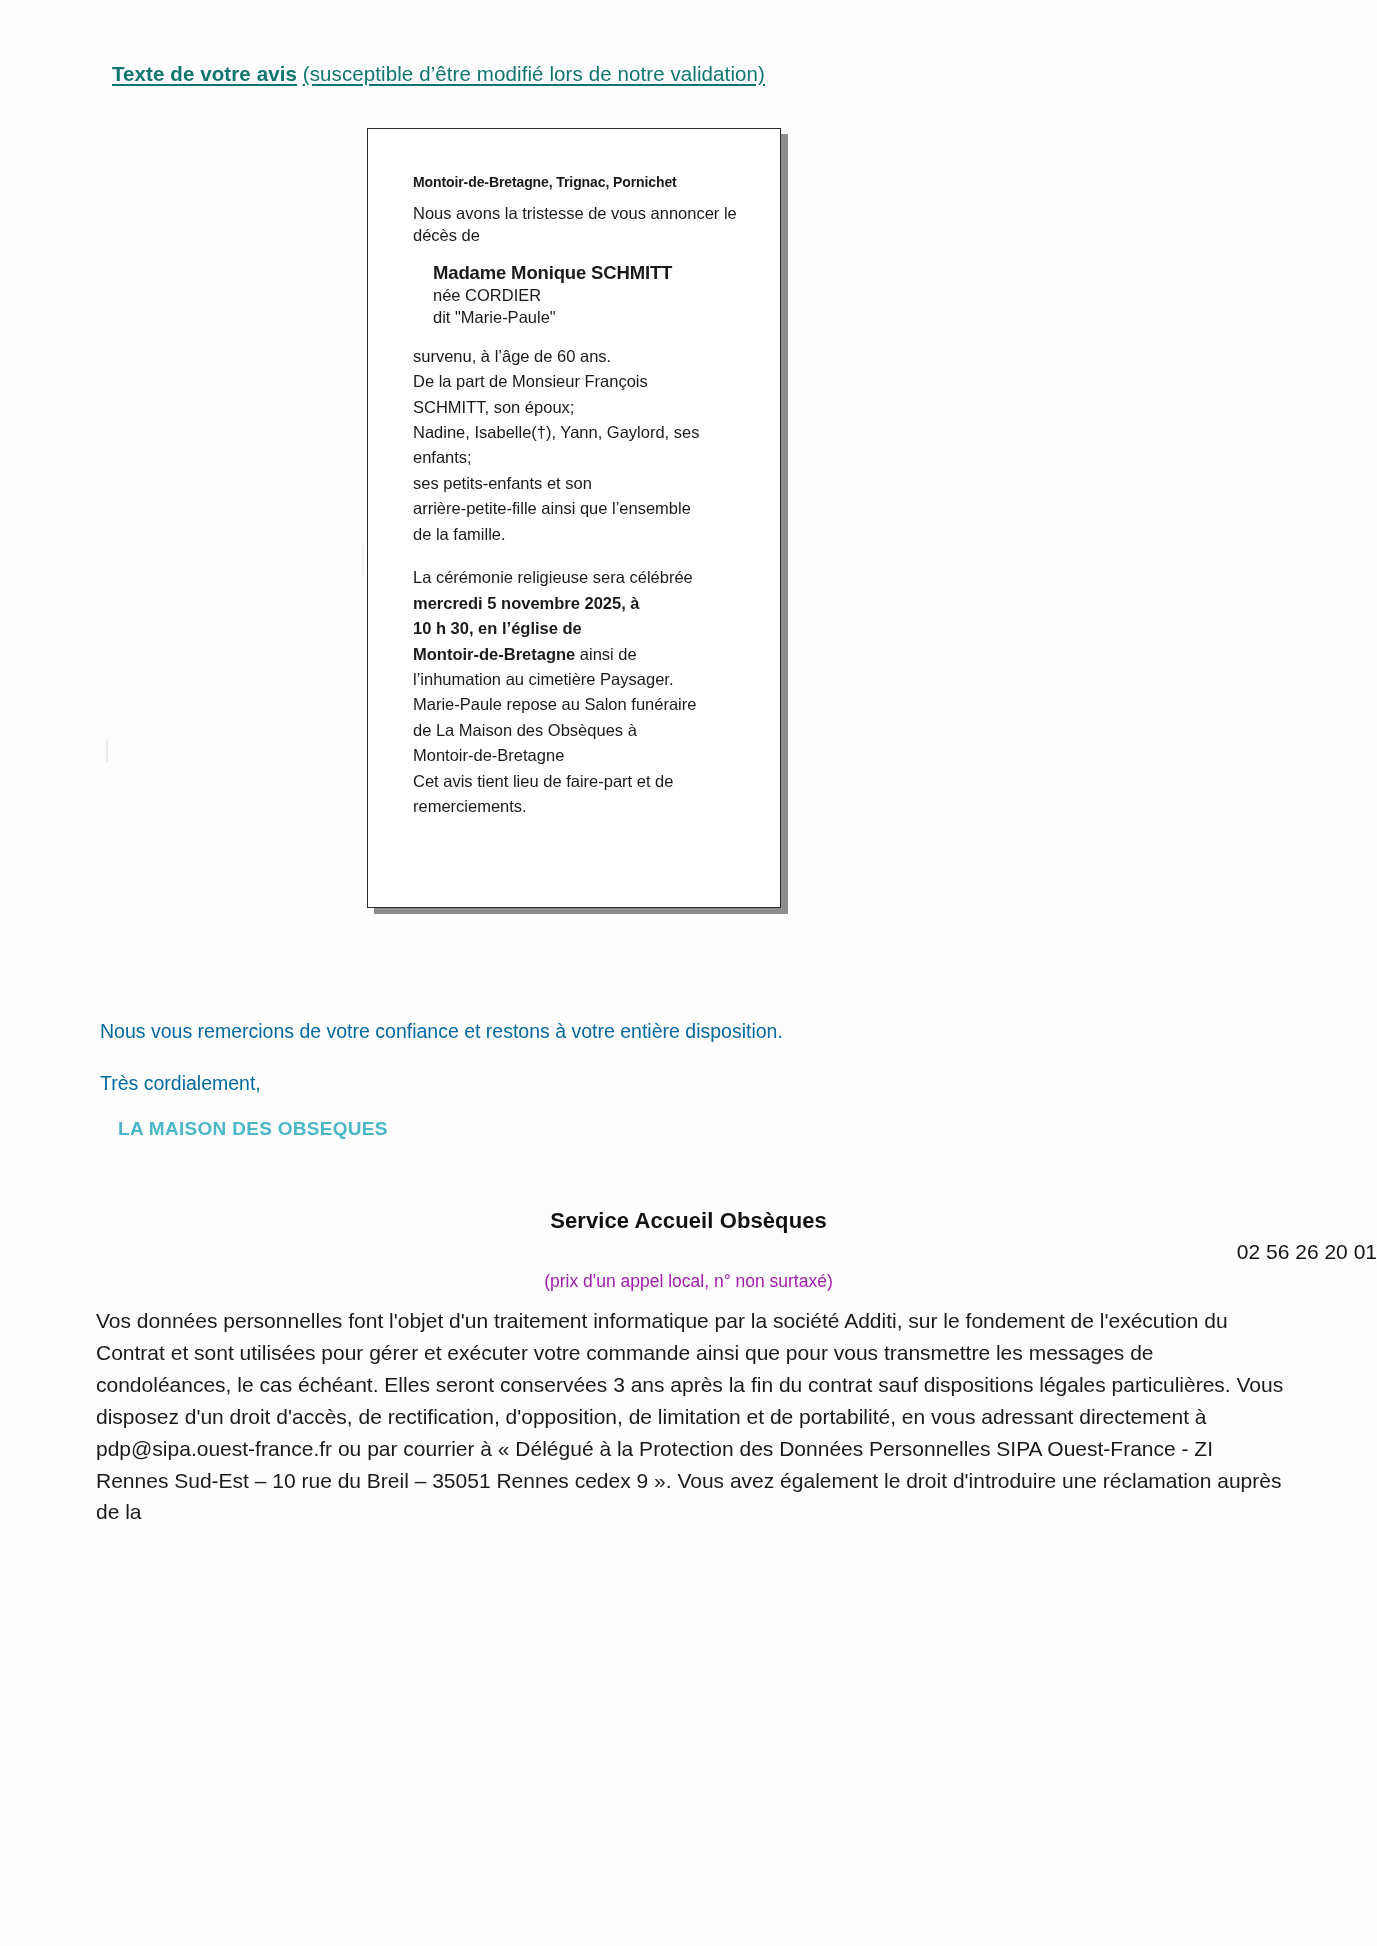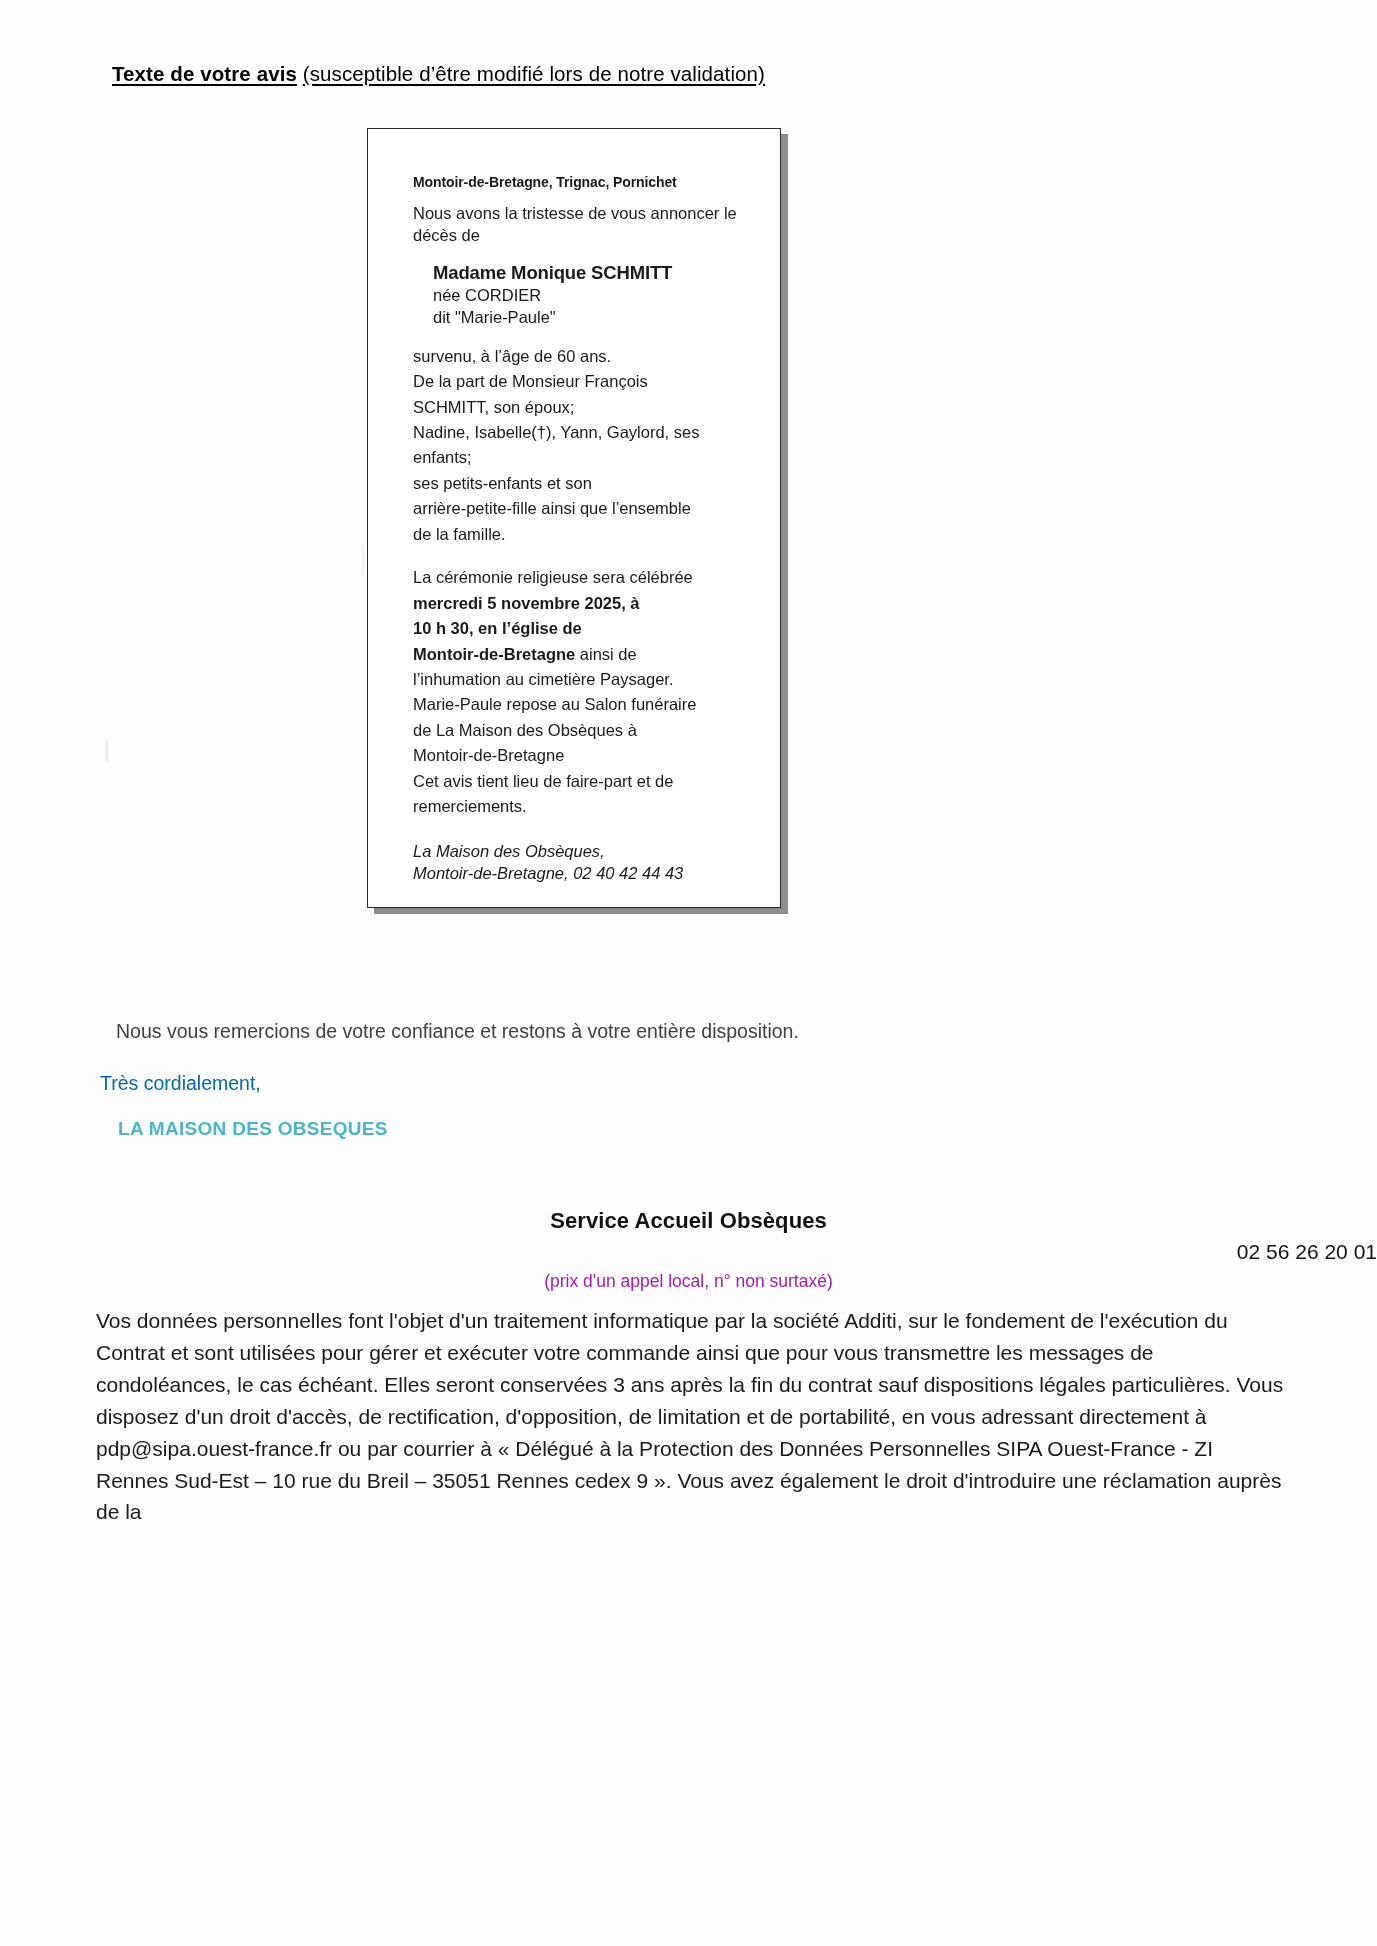--- a/index.html
+++ b/index.html
@@ -23,21 +23,21 @@
   }
 
   
   .header-line {
     position: absolute;
     left: 112px;
     top: 62px;
     font-size: 20.5px;
     letter-spacing: 0.1px;
     white-space: nowrap;
-    color: #000000;
+    color: #0f766e;
   }
   .header-line .bold-underline {
     font-weight: bold;
     text-decoration: underline;
     text-underline-offset: 3px;
   }
   .header-line .reg-underline {
     text-decoration: underline;
     text-underline-offset: 3px;
   }
@@ -103,23 +103,22 @@
     line-height: 1.35;
     margin-top: 22px;
   }
 
   
   .thanks {
     position: absolute;
     left: 100px;
     top: 1020px;
     font-size: 19.5px;
-    color: #404040;
-    white-space: nowrap;
-    margin-left: 16px;
+    color: #0369a1;
+    white-space: nowrap;
   }
   .cordially {
     position: absolute;
     left: 100px;
     top: 1072px;
     font-size: 19.5px;
     color: #0369a1;
     white-space: nowrap;
   }
   .company {
@@ -221,24 +220,20 @@
       <div class="notice-para ceremony">
         <b>Montoir-de-Bretagne</b><span> ainsi de</span>
       </div>
       <div class="notice-para">l’inhumation au cimetière Paysager.</div>
       <div class="notice-para">Marie-Paule repose au Salon funéraire</div>
       <div class="notice-para">de La Maison des Obsèques à</div>
       <div class="notice-para">Montoir-de-Bretagne</div>
       <div class="notice-para">Cet avis tient lieu de faire-part et de</div>
       <div class="notice-para">remerciements.</div>
 
-      <div class="signature">
-        <div>La Maison des Obsèques,</div>
-        <div>Montoir-de-Bretagne, 02 40 42 44 43</div>
-      </div>
     </div>
   </div>
 
   <div class="thanks">Nous vous remercions de votre confiance et restons à votre entière disposition.</div>
   <div class="cordially">Très cordialement,</div>
   <div class="company" style="color: rgb(74, 183, 201);">LA MAISON DES OBSEQUES</div>
 
   <div class="service">
     <div class="service-title">Service Accueil Obsèques</div>
     <div class="service-phone">02 56 26 20 01</div>

